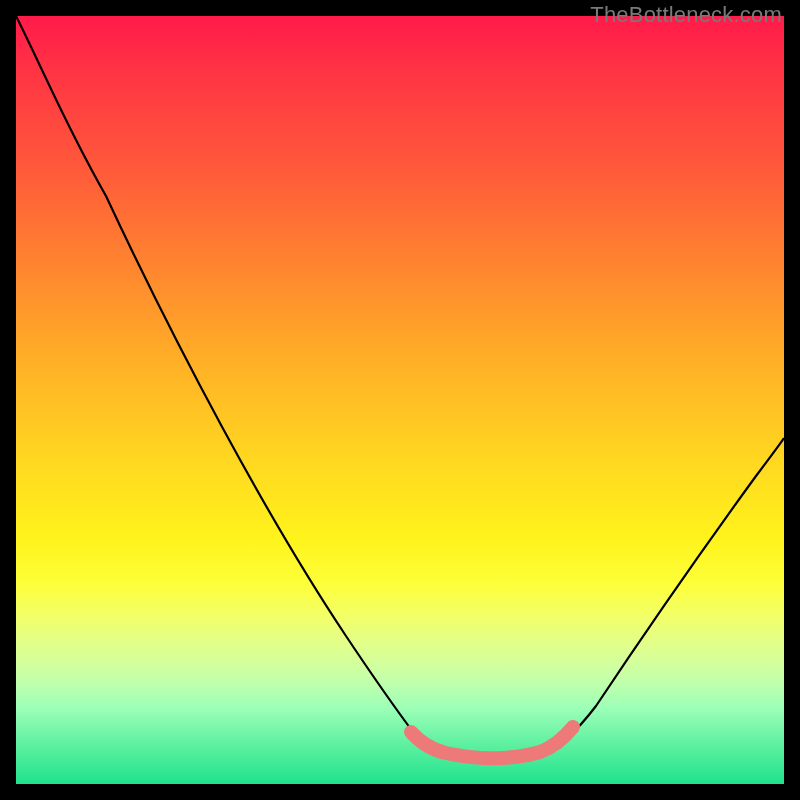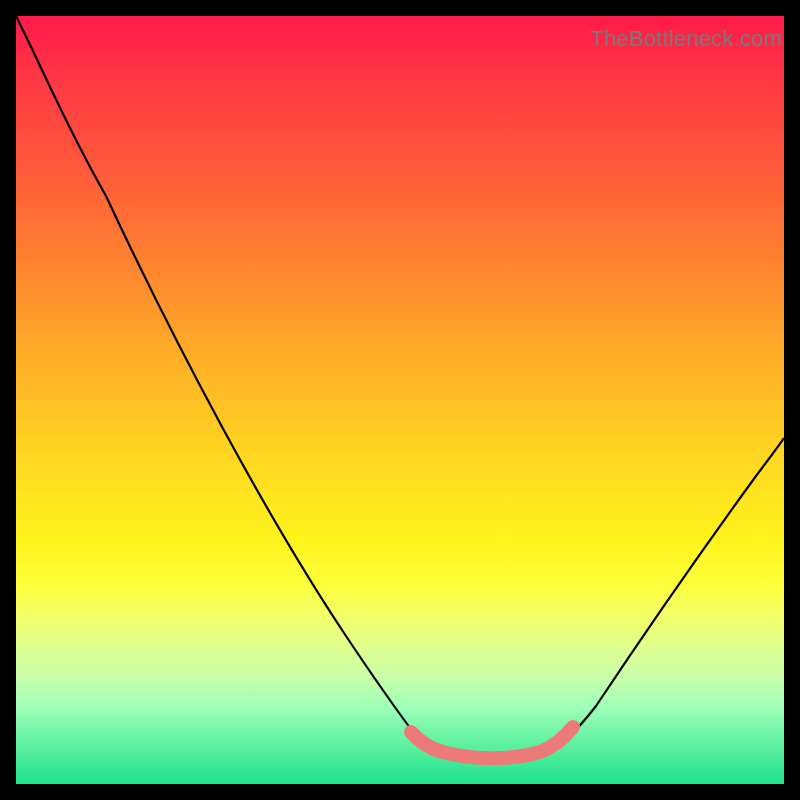--- a/index.html
+++ b/index.html
@@ -51,21 +51,20 @@
   }
   .watermark {
     position: absolute;
     top: 2px;
     right: 18px;
     color: #7a7a7a;
     font-size: 22px;
     font-weight: 500;
     letter-spacing: 0.2px;
     user-select: none;
-    margin-top: 24px;
   }
 </style>
 </head>
 <body>
 
 <div class="frame">
   <div class="grad"></div>
 
   <svg class="curve-layer" viewBox="0 0 768 768">
     <path d="M 0 0

